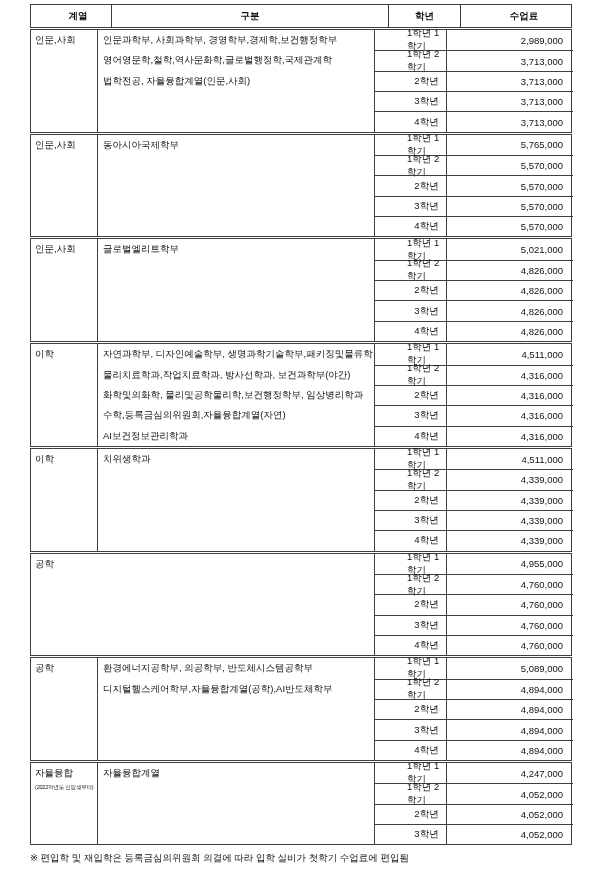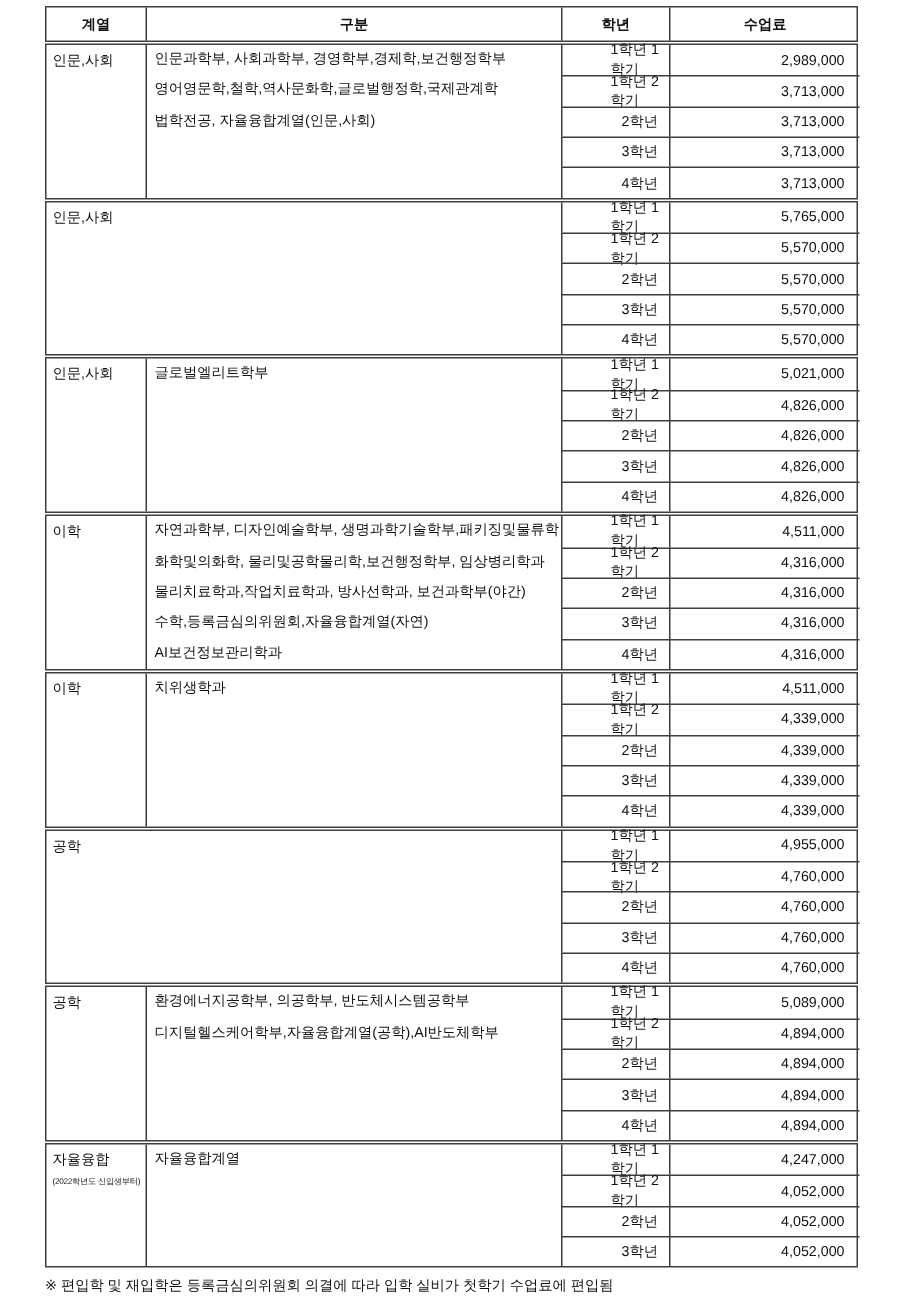--- a/index.html
+++ b/index.html
@@ -26,20 +26,21 @@
     color: #222;
   }
   :root { --bc: #3f3f3f; --rh: 20.35px; --cols: 66px 277px 72px 127px; }
   .hdr {
     display: grid;
     grid-template-columns: var(--cols);
     border: 1px solid var(--bc);
     height: 24px;
     font-size: 9.5px;
     font-weight: bold;
+    padding-left: 14px;
   }
   .hdr > div {
     display: flex; align-items: center; justify-content: center;
   }
   .hdr > div + div { border-left: 1px solid var(--bc); }
   .section {
     display: grid;
     grid-template-columns: var(--cols);
     border: 1px solid var(--bc);
     margin-top: 1px;
@@ -109,20 +110,23 @@
           <div class="fee bt">3,713,000</div>
           <div class="grade bt">3학년</div>
           <div class="fee bt">3,713,000</div>
           <div class="grade bt">4학년</div>
           <div class="fee bt">3,713,000</div>
         </div>
         <div class="section" style="grid-template-rows: repeat(5, var(--rh));">
           <div class="cat">
             <div>인문,사회</div>
           </div>
+          <div class="dvn">
+            <div class="dvn-line">동아시아국제학부</div>
+          </div>
           <div class="grade">1학년 1학기</div>
           <div class="fee">5,765,000</div>
           <div class="grade bt">1학년 2학기</div>
           <div class="fee bt">5,570,000</div>
           <div class="grade bt">2학년</div>
           <div class="fee bt">5,570,000</div>
           <div class="grade bt">3학년</div>
           <div class="fee bt">5,570,000</div>
           <div class="grade bt">4학년</div>
           <div class="fee bt">5,570,000</div>
@@ -144,22 +148,22 @@
           <div class="fee bt">4,826,000</div>
           <div class="grade bt">4학년</div>
           <div class="fee bt">4,826,000</div>
         </div>
         <div class="section" style="grid-template-rows: repeat(5, var(--rh));">
           <div class="cat">
             <div>이학</div>
           </div>
           <div class="dvn">
             <div class="dvn-line">자연과학부, 디자인예술학부, 생명과학기술학부,패키징및물류학</div>
+            <div class="dvn-line">물리치료학과,작업치료학과, 방사선학과, 보건과학부(야간)</div>
             <div class="dvn-line">화학및의화학, 물리및공학물리학,보건행정학부, 임상병리학과</div>
-            <div class="dvn-line">물리치료학과,작업치료학과, 방사선학과, 보건과학부(야간)</div>
             <div class="dvn-line">수학,등록금심의위원회,자율융합계열(자연)</div>
             <div class="dvn-line">AI보건정보관리학과</div>
           </div>
           <div class="grade">1학년 1학기</div>
           <div class="fee">4,511,000</div>
           <div class="grade bt">1학년 2학기</div>
           <div class="fee bt">4,316,000</div>
           <div class="grade bt">2학년</div>
           <div class="fee bt">4,316,000</div>
           <div class="grade bt">3학년</div>

